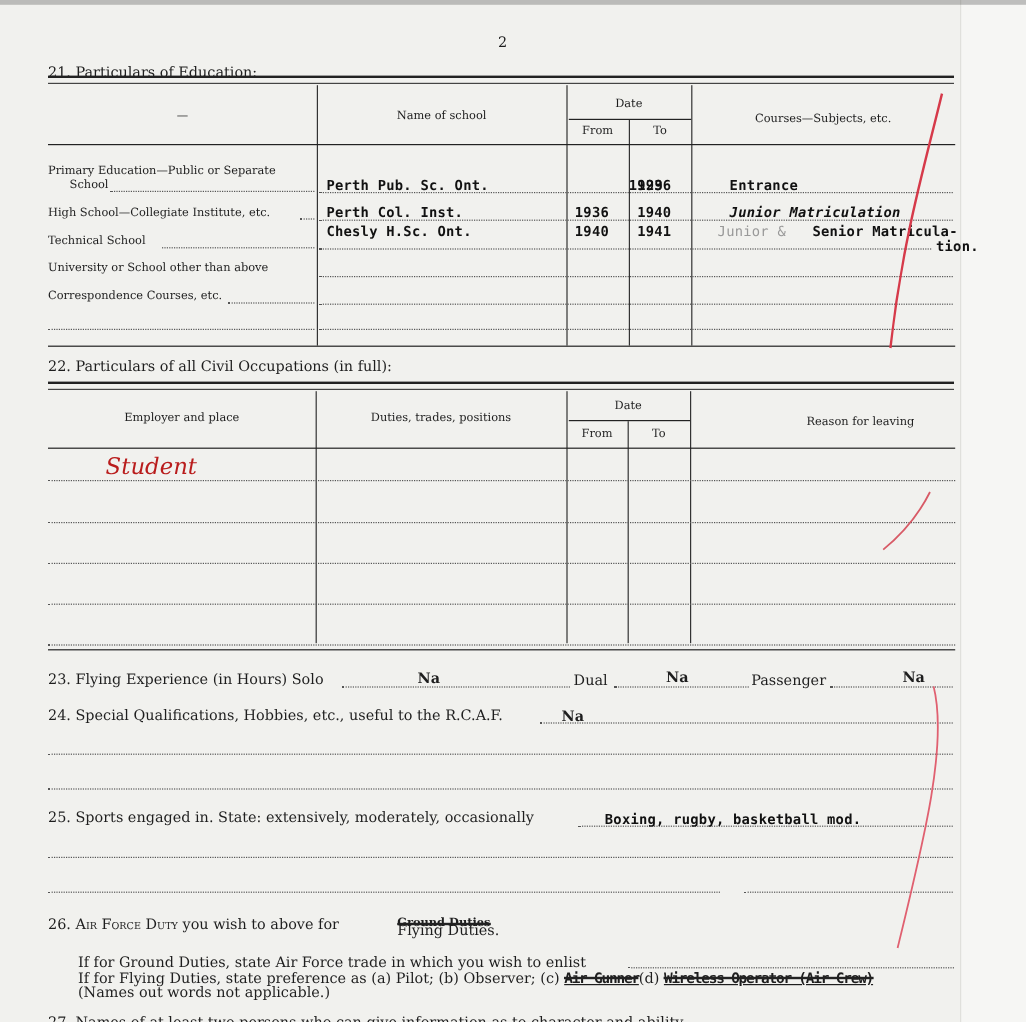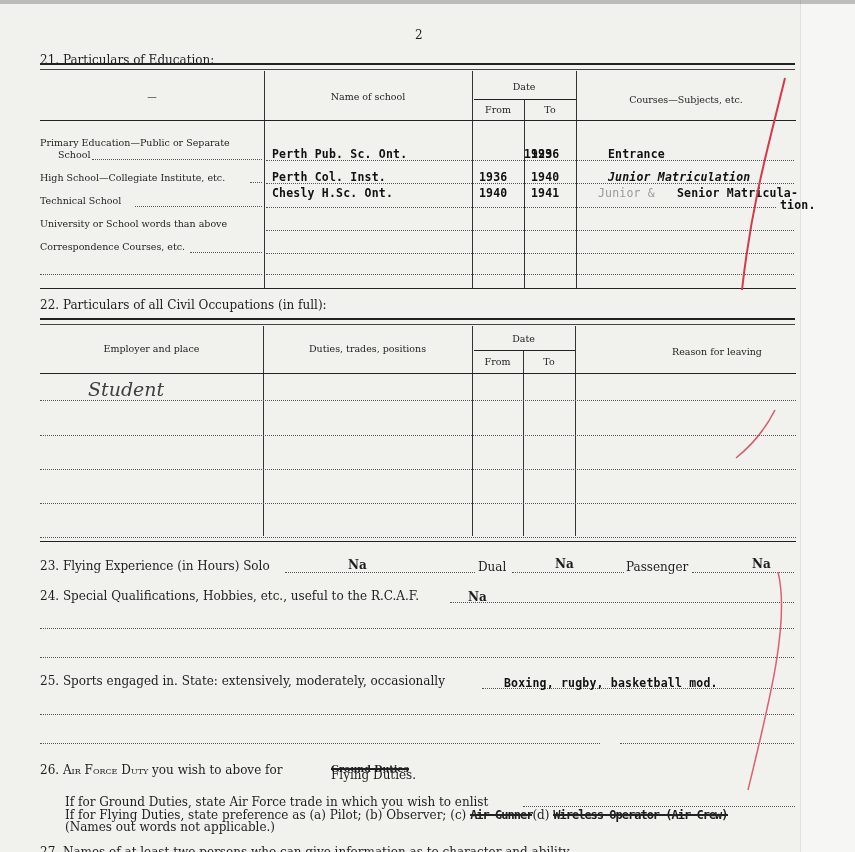--- a/index.html
+++ b/index.html
@@ -8,29 +8,29 @@
     background:#eeeeeb;
     font-family:"DejaVu Serif", serif; color:#1e1e1e;
   }
   .paper { position:absolute; left:0; top:0; width:800px; height:852px; background:#f1f1ee; }
   .edge { position:absolute; left:800px; top:0; width:55px; height:852px; background:#f6f6f4; border-left:1px solid #e0e0dc; }
   .topbar { position:absolute; left:0; top:0; width:855px; height:4px; background:#555; opacity:.35; }
   .abs { position:absolute; }
   .t { font-size:12px; white-space:nowrap; }
   .s { font-size:9.5px; white-space:nowrap; }
   .tw { font-family:"DejaVu Sans Mono", monospace; font-size:11.5px; white-space:nowrap; color:#111; font-weight:bold; letter-spacing:.2px; }
-  .hand { font-family:"DejaVu Serif", serif; font-style:italic; font-size:19px; color:#404040; white-space:nowrap; }
+  .hand { font-family:"DejaVu Serif", serif; font-style:italic; font-size:19px; color:#b91c1c; white-space:nowrap; }
   .dbl { position:absolute; height:4px; border-top:2px solid #222; border-bottom:1px solid #444; }
   .hl { position:absolute; height:0; border-top:1.5px solid #222; }
   .vl { position:absolute; width:0; border-left:1.2px solid #333; }
   .dot { position:absolute; height:0; border-top:1px dotted #555; }
   .center { text-align:center; }
   .strike { position:relative; display:inline-block; }
   .strike::after { content:""; position:absolute; left:0; right:0; top:45%; border-top:2px solid #222; }
-  .xout { font-family:"DejaVu Sans Mono", monospace; font-weight:bold; letter-spacing:-1px; }
+  .xout { font-family:"DejaVu Sans Mono", monospace; font-weight:bold; letter-spacing:-1px;text-decoration:underline; }
   .redmark { position:absolute; pointer-events:none; }
 </style>
 </head>
 <body>
 
 
 
 <div class="paper"></div>
 <div class="edge"></div>
 <div class="topbar"></div>
@@ -82,21 +82,21 @@
 <div class="dot" style="left:135px;top:206px;width:127px;"></div>
 <div class="abs tw" style="left:272px;top:186px;text-align:center;">Chesly H.Sc. Ont.</div>
 <div class="abs tw" style="left:479px;top:186px;">1940</div>
 <div class="abs tw" style="left:531px;top:186px;">1941</div>
 <div class="abs tw" style="left:598px;top:186px;color:#999;font-weight:normal;">Junior &amp;</div>
 <div class="abs tw" style="left:677px;top:186px;">Senior Matricula-</div>
 <div class="abs tw" style="left:780px;top:198px;">tion.</div>
 <div class="dot" style="left:266px;top:207px;width:510px;"></div>
 
 
-<div class="abs s" style="left:40px;top:218px;">University or School words than above</div>
+<div class="abs s" style="left:40px;top:218px;">University or School other than above</div>
 <div class="dot" style="left:266px;top:230px;width:528px;"></div>
 
 
 <div class="abs s" style="left:40px;top:241px;">Correspondence Courses, etc.</div>
 <div class="dot" style="left:190px;top:252px;width:72px;"></div>
 <div class="dot" style="left:266px;top:253px;width:528px;"></div>
 
 
 <div class="dot" style="left:40px;top:274px;width:222px;"></div>
 <div class="dot" style="left:266px;top:274px;width:528px;"></div>

